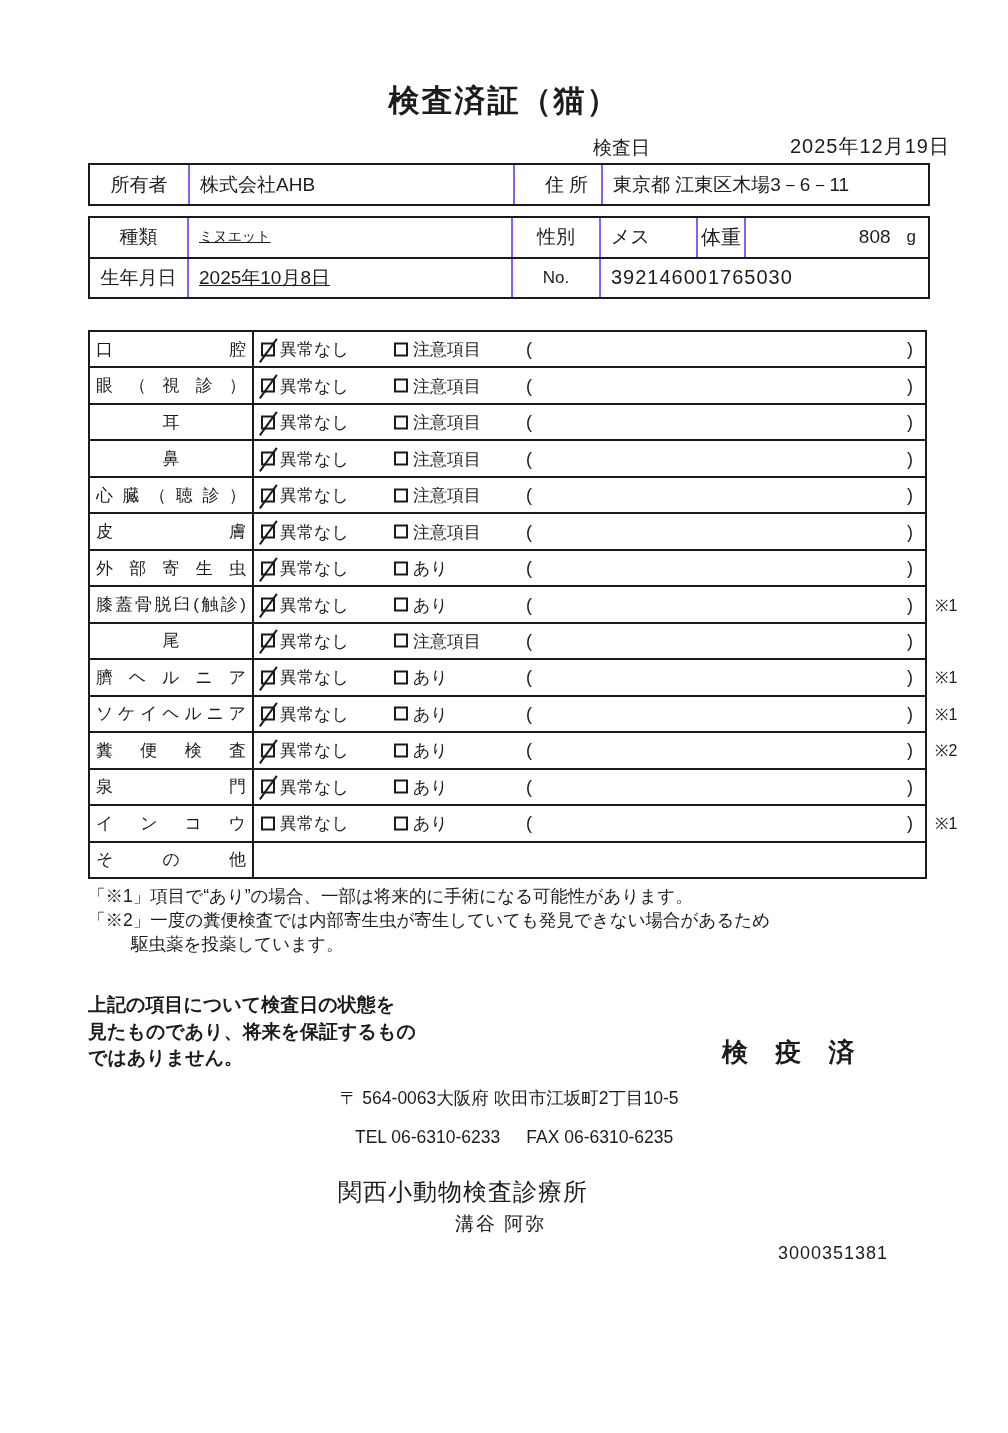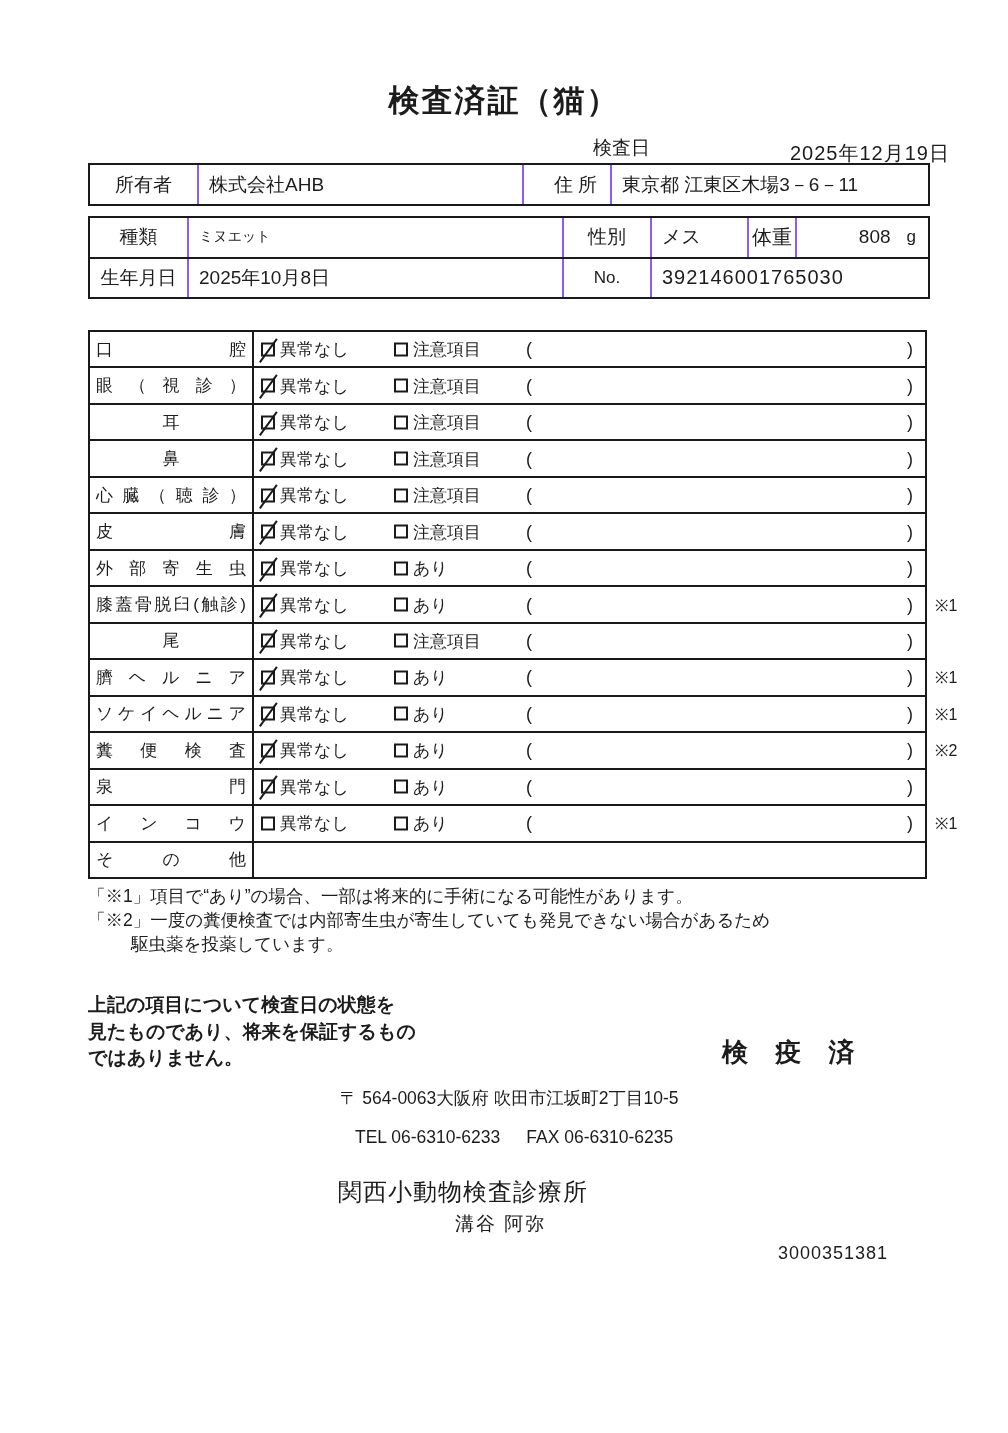--- a/index.html
+++ b/index.html
@@ -16,43 +16,43 @@
 
   
   .doc-title{
     top:80px;left:0;right:0;
     text-align:center;
     font-size:31px;font-weight:600;letter-spacing:2px;
   }
 
   
   .insp-label{top:135px;left:593px;font-size:19px;font-weight:500;}
-  .insp-value{top:133px;left:790px;font-size:20px;letter-spacing:1px;margin-top:7px;}
+  .insp-value{top:133px;left:790px;font-size:20px;letter-spacing:1px;}
 
   
   .tbl{border:2px solid #1a1a1a;display:flex;flex-direction:column;box-sizing:border-box;}
   .trow{display:flex;flex:1;}
   .trow + .trow{border-top:2px solid #1a1a1a;}
   .tcell{
     box-sizing:border-box;display:flex;align-items:center;
     font-size:19px;overflow:hidden;white-space:nowrap;
   }
   .tcell + .tcell{border-left:2px solid #8b5cf6;}
   .lab{justify-content:center;font-weight:500;}
   .val{padding-left:10px;}
 
   .tbl-owner{top:163px;left:88px;width:842px;height:43px;}
   .tbl-pet{top:216px;left:88px;width:842px;height:83px;}
 
-  .w-owner-label{width:107px;}
+  .w-owner-label{width:98px;}
   .w-owner-value{width:325px;}
   .w-addr-label{width:88px;letter-spacing:5px;padding-left:22px;}
   .w-addr-value{flex:1;}
   .w-breed-label{width:97px;}
-  .w-breed-value{width:375px;}
+  .w-breed-value{width:324px;text-decoration:underline;}
   .w-sex-label{width:88px;}
   .w-sex-value{width:97px;}
   .w-weight-label{width:48px;font-size:20px;font-family:Liberation Mono, monospace;}
   .w-weight-value{flex:1;justify-content:flex-end;padding-right:12px;}
   .w-no-label{width:88px;font-size:17px;}
   .w-no-value{flex:1;font-size:20px;letter-spacing:1px;}
   .breed-small{font-size:14px;}
   .weight-unit{margin-left:16px;font-size:17px;}
 
   .intro-line{top:305px;left:88px;font-size:17.5px;font-weight:500;}

